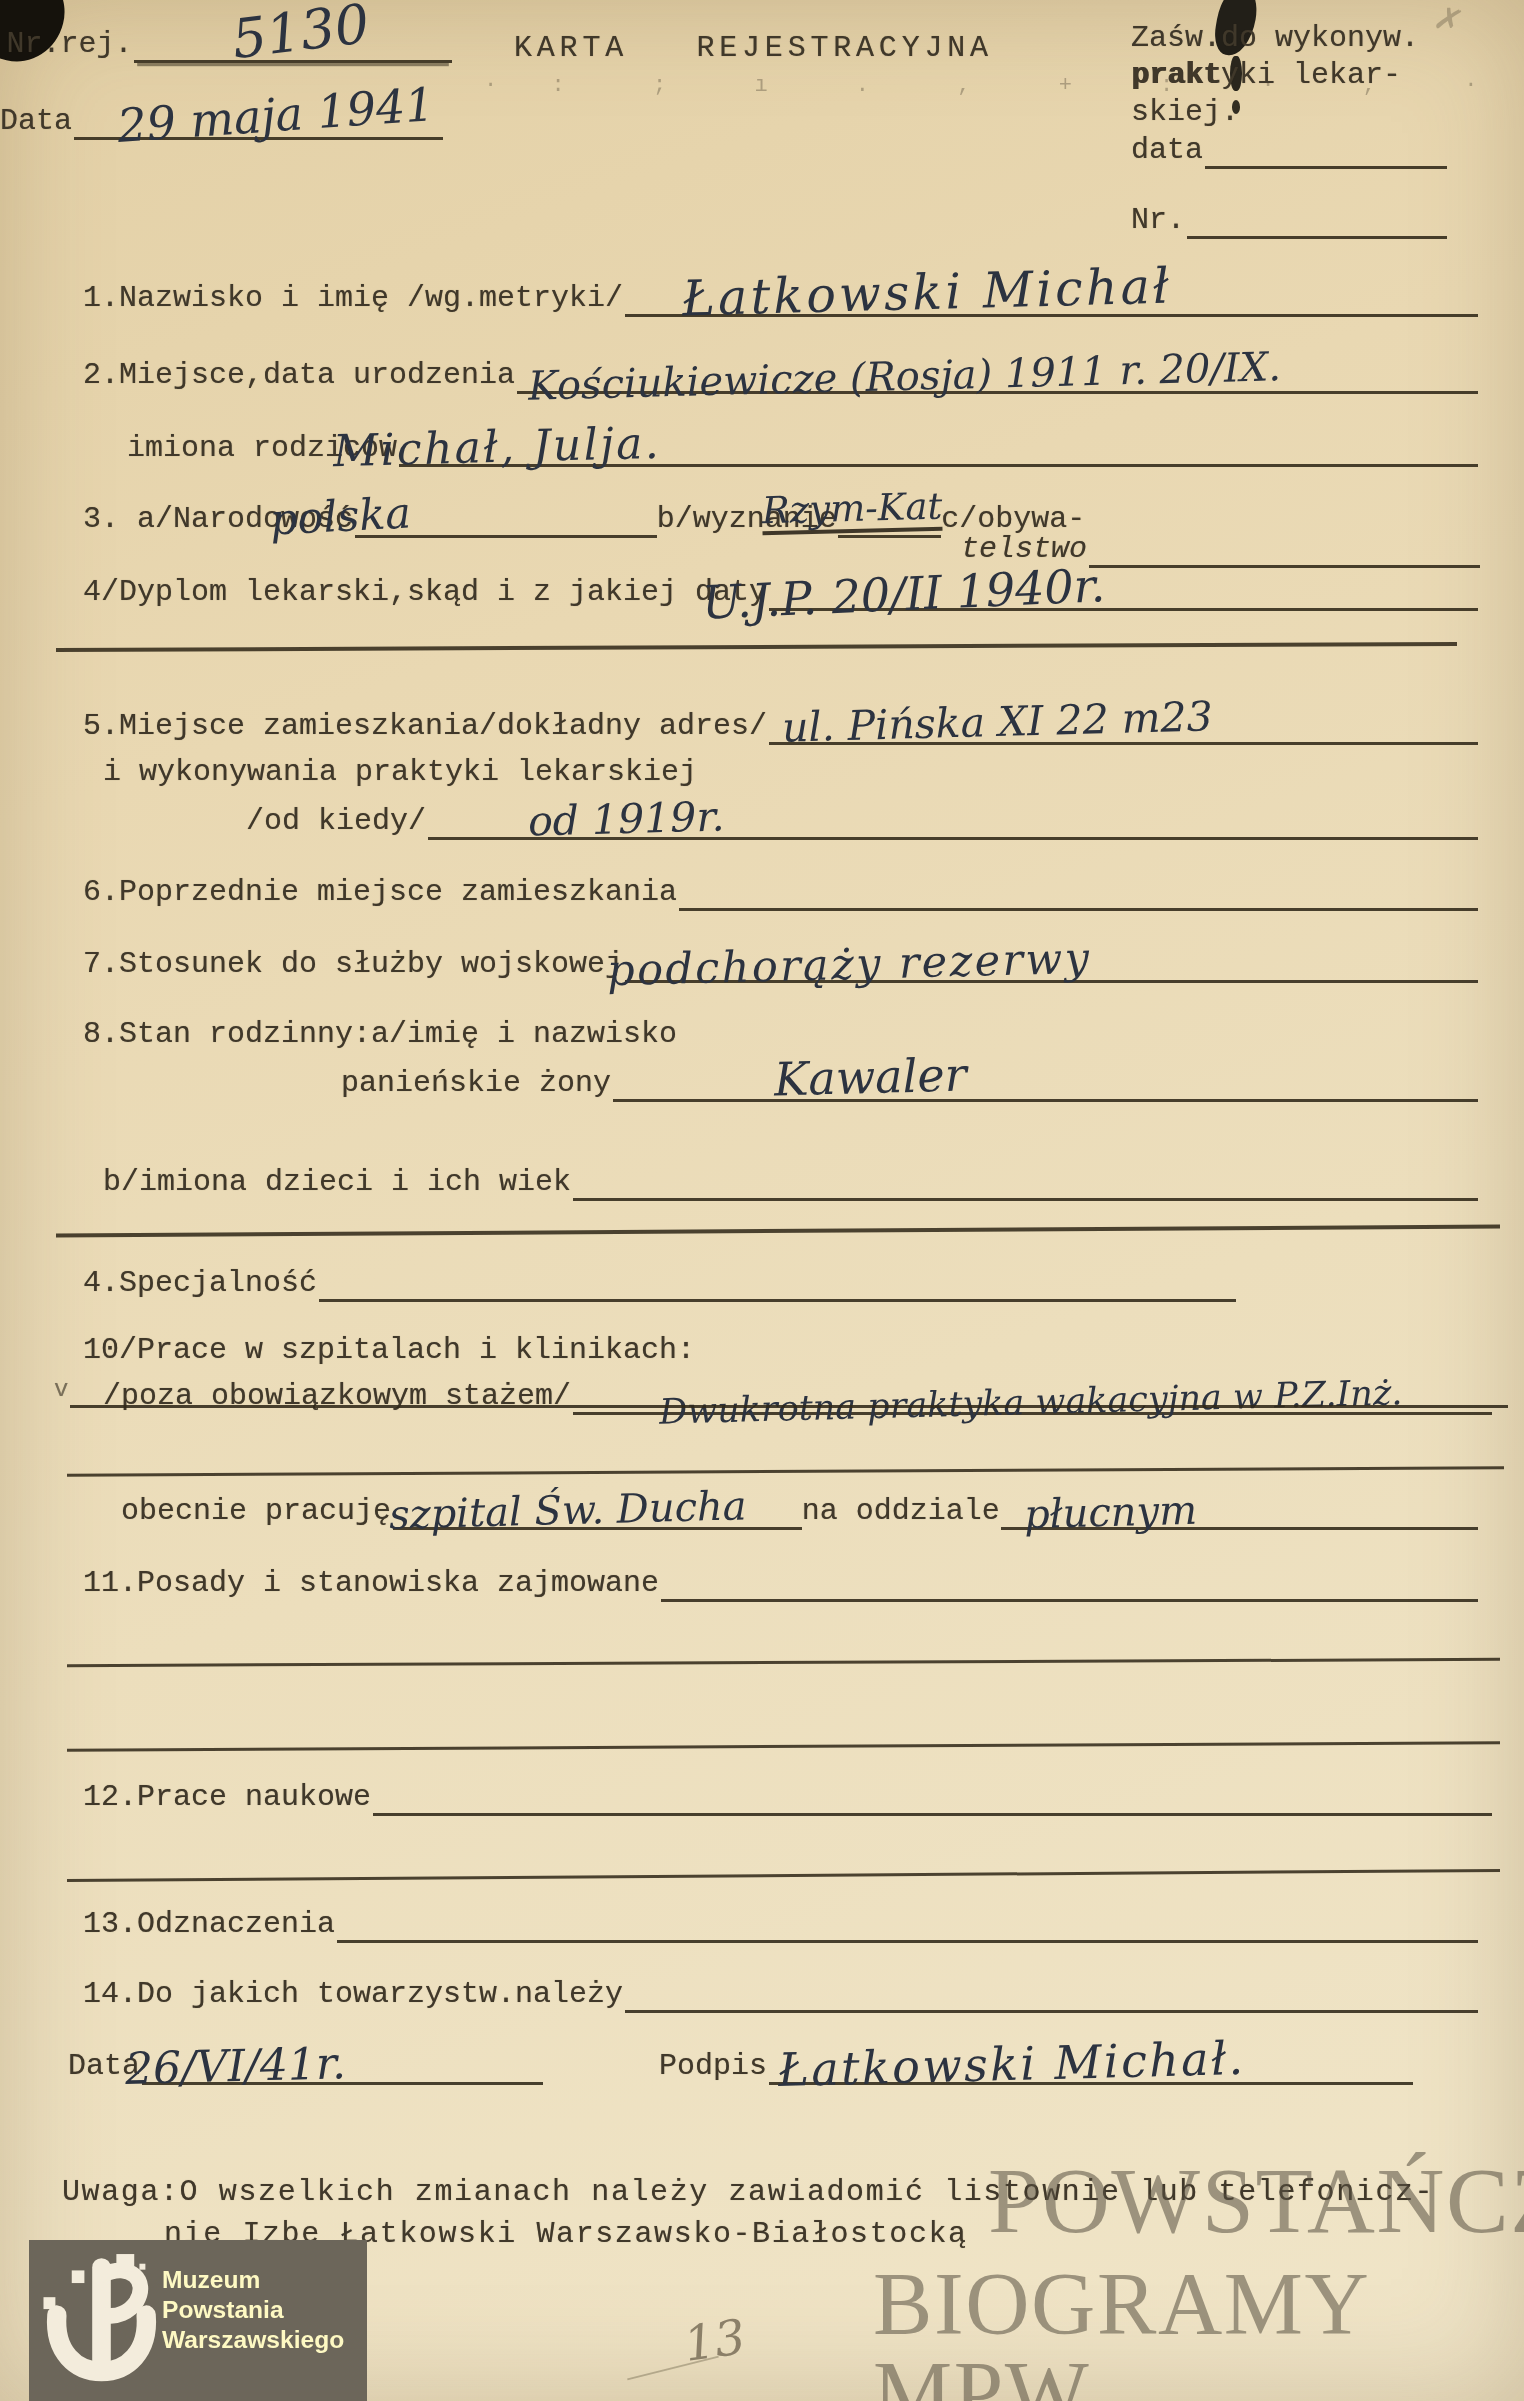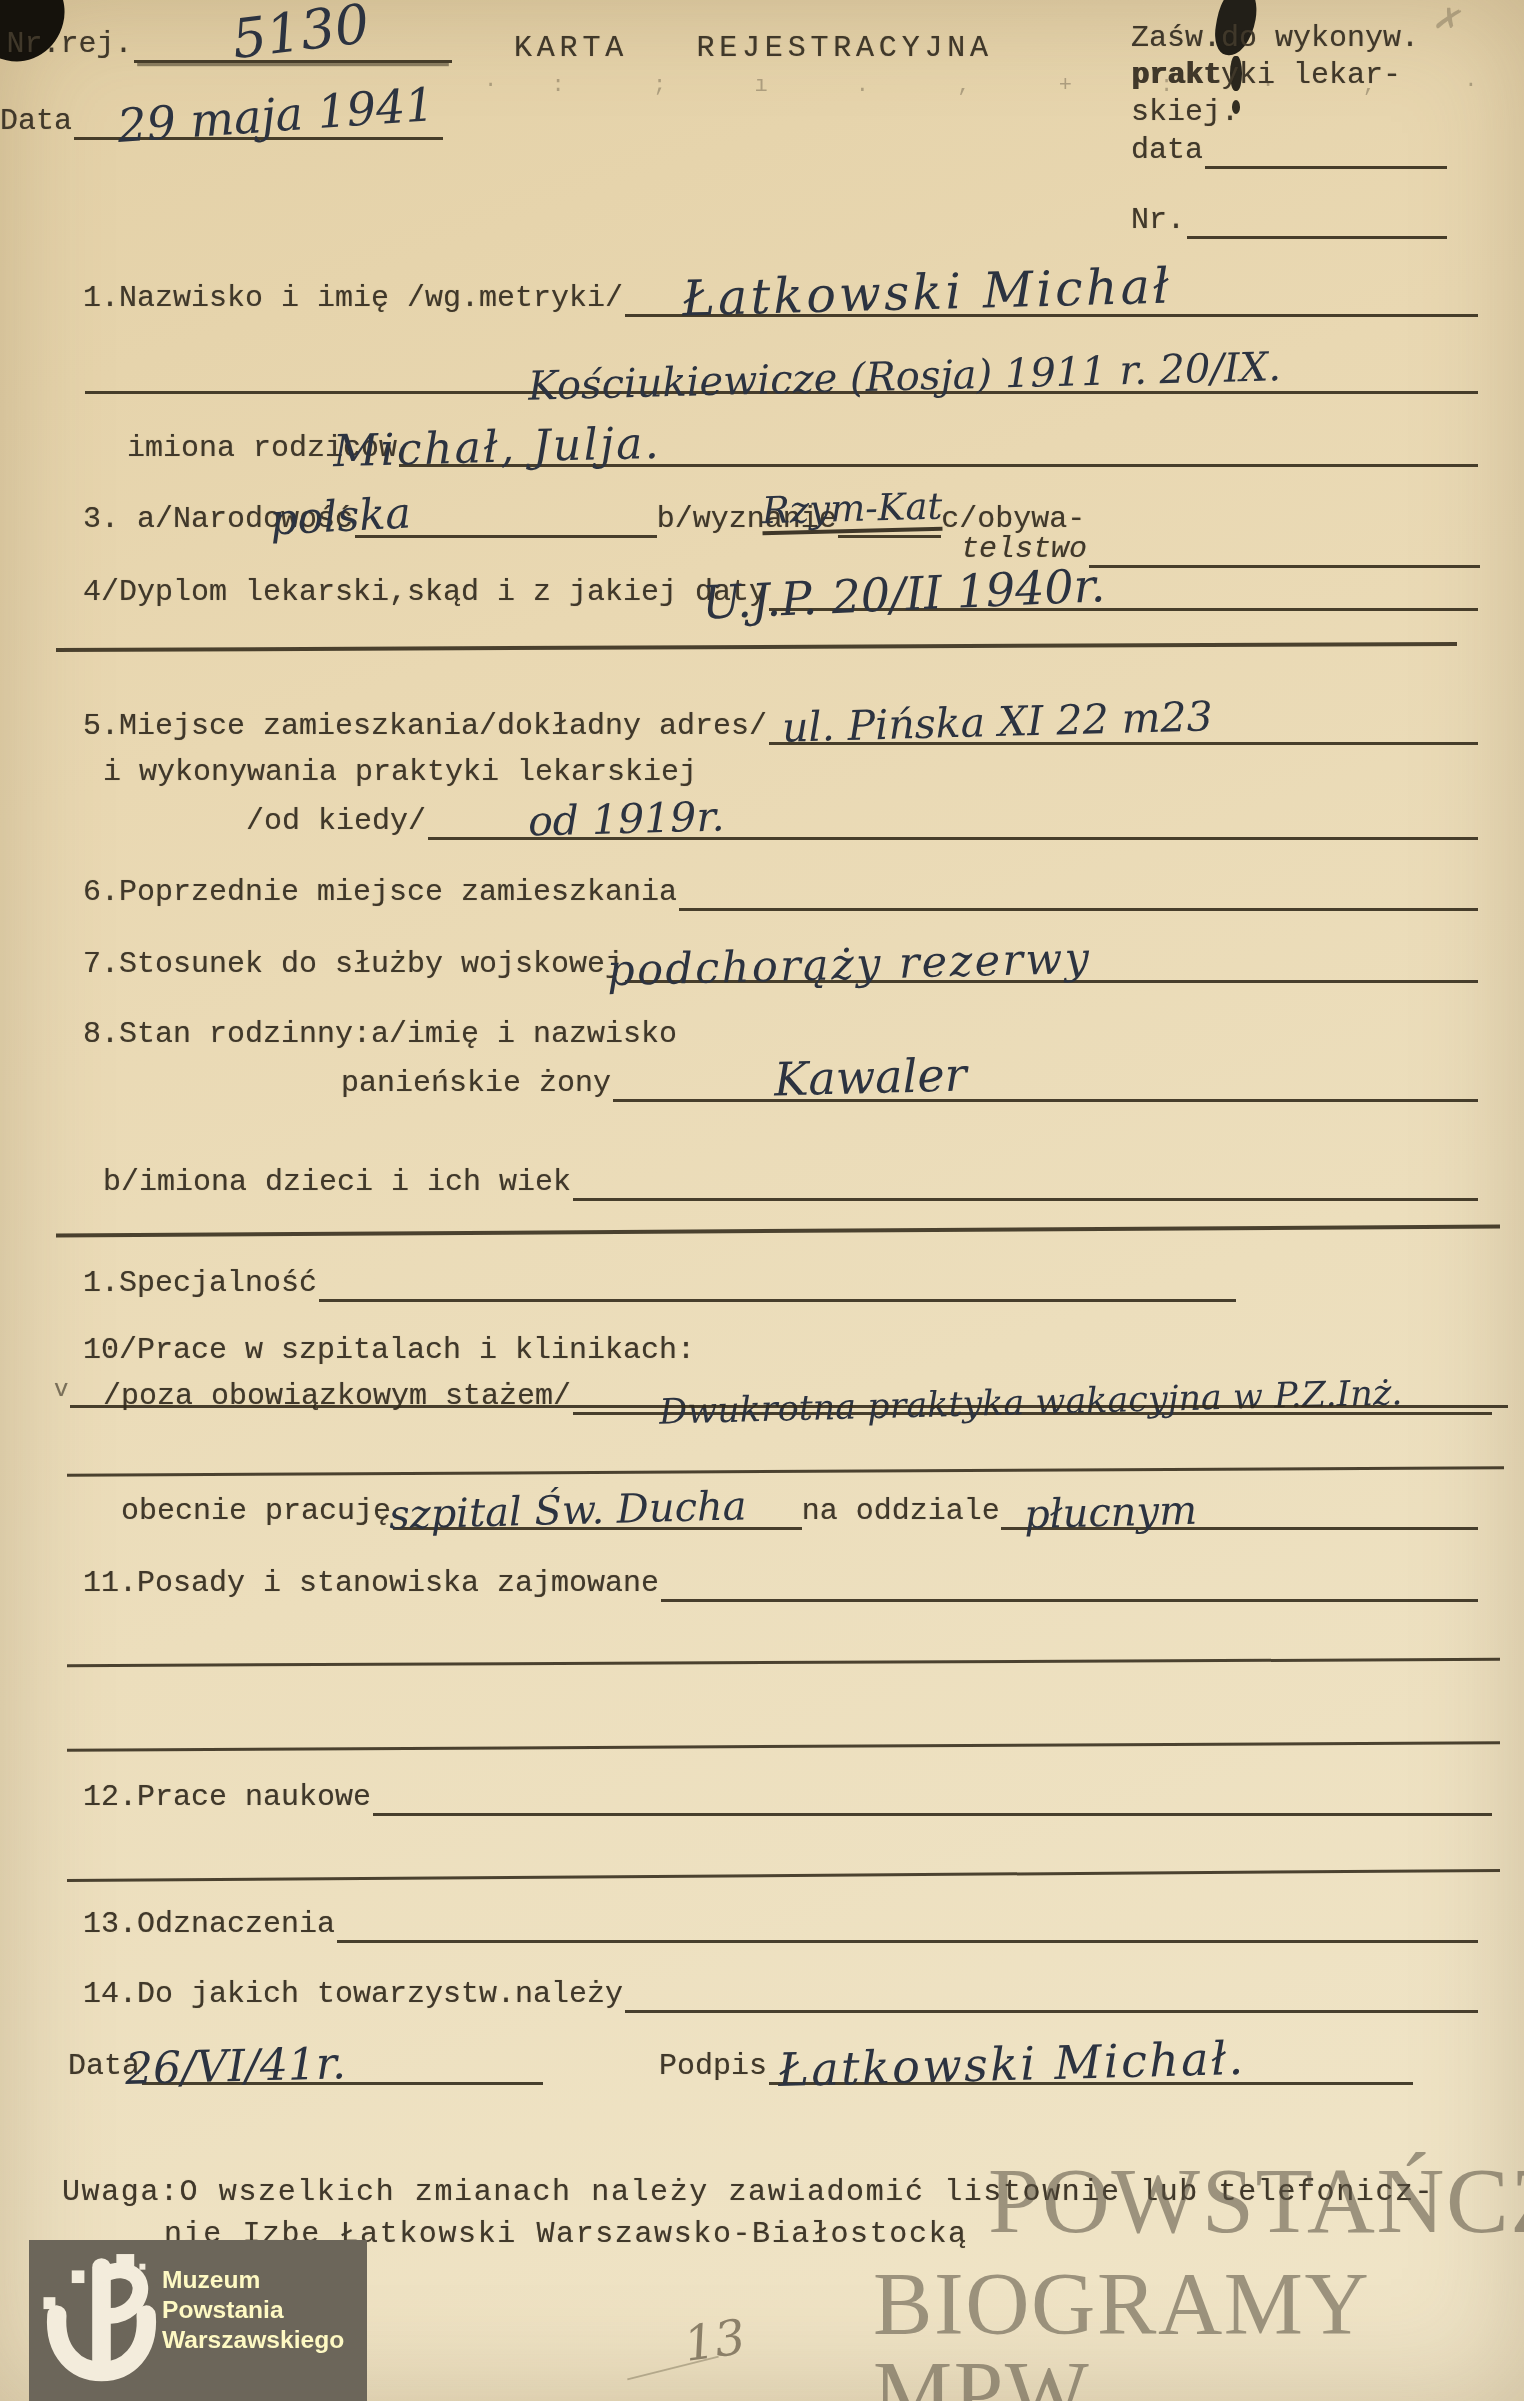--- a/index.html
+++ b/index.html
@@ -78,20 +78,21 @@
     </div>
   </div>
 
   <div class="row" style="top:279px;left:83px;right:46px;">
     <span class="typed">1.Nazwisko i imię /wg.metryki/</span>
     <span class="fill"></span>
     <span class="hw" style="left:599px;bottom:0px;font-size:49px;letter-spacing:3.2px;">Łatkowski Michał</span>
   </div>
 
   <div class="row" style="top:356px;left:83px;right:46px;">
+    <span class="typed">2.Miejsce,data urodzenia</span>
     <span class="fill"></span>
     <span class="hw" style="left:445px;bottom:-1.6px;font-size:40px;">Kościukiewicze (Rosja) 1911 r. 20/IX.</span>
   </div>
   <div class="row" style="top:429px;left:127px;right:46px;">
     <span class="typed">imiona rodziców</span>
     <span class="fill"></span>
     <span class="hw" style="left:206px;bottom:-1.6px;font-size:44px;letter-spacing:2.4px;">Michał, Julja.</span>
   </div>
 
   <div class="row" style="top:500px;left:83px;right:33px;">
@@ -146,21 +147,21 @@
     <span class="hw" style="left:433px;bottom:1.6px;font-size:46px;">Kawaler</span>
   </div>
   <div class="row" style="top:1163px;left:103px;right:46px;">
     <span class="typed">b/imiona dzieci i ich wiek</span>
     <span class="fill"></span>
   </div>
 
   <div class="rule" style="top:1229px;left:56px;right:24px;transform:rotate(-0.35deg);"></div>
 
   <div class="row" style="top:1264px;left:83px;right:288px;">
-    <span class="typed">1.Specjalność</span>
+    <span class="typed">4.Specjalność</span>
     <span class="fill"></span>
   </div>
 
   <span class="typed" style="position:absolute;left:83px;top:1332px;">10/Prace w szpitalach i klinikach:</span>
   <div class="row" style="top:1377px;left:103px;right:32px;">
     <span class="typed">/poza obowiązkowym stażem/</span>
     <span class="fill"></span>
     <span class="hw" style="left:556px;bottom:-4.8px;font-size:35px;">Dwukrotna praktyka wakacyjna w P.Z.Inż.</span>
   </div>
 

